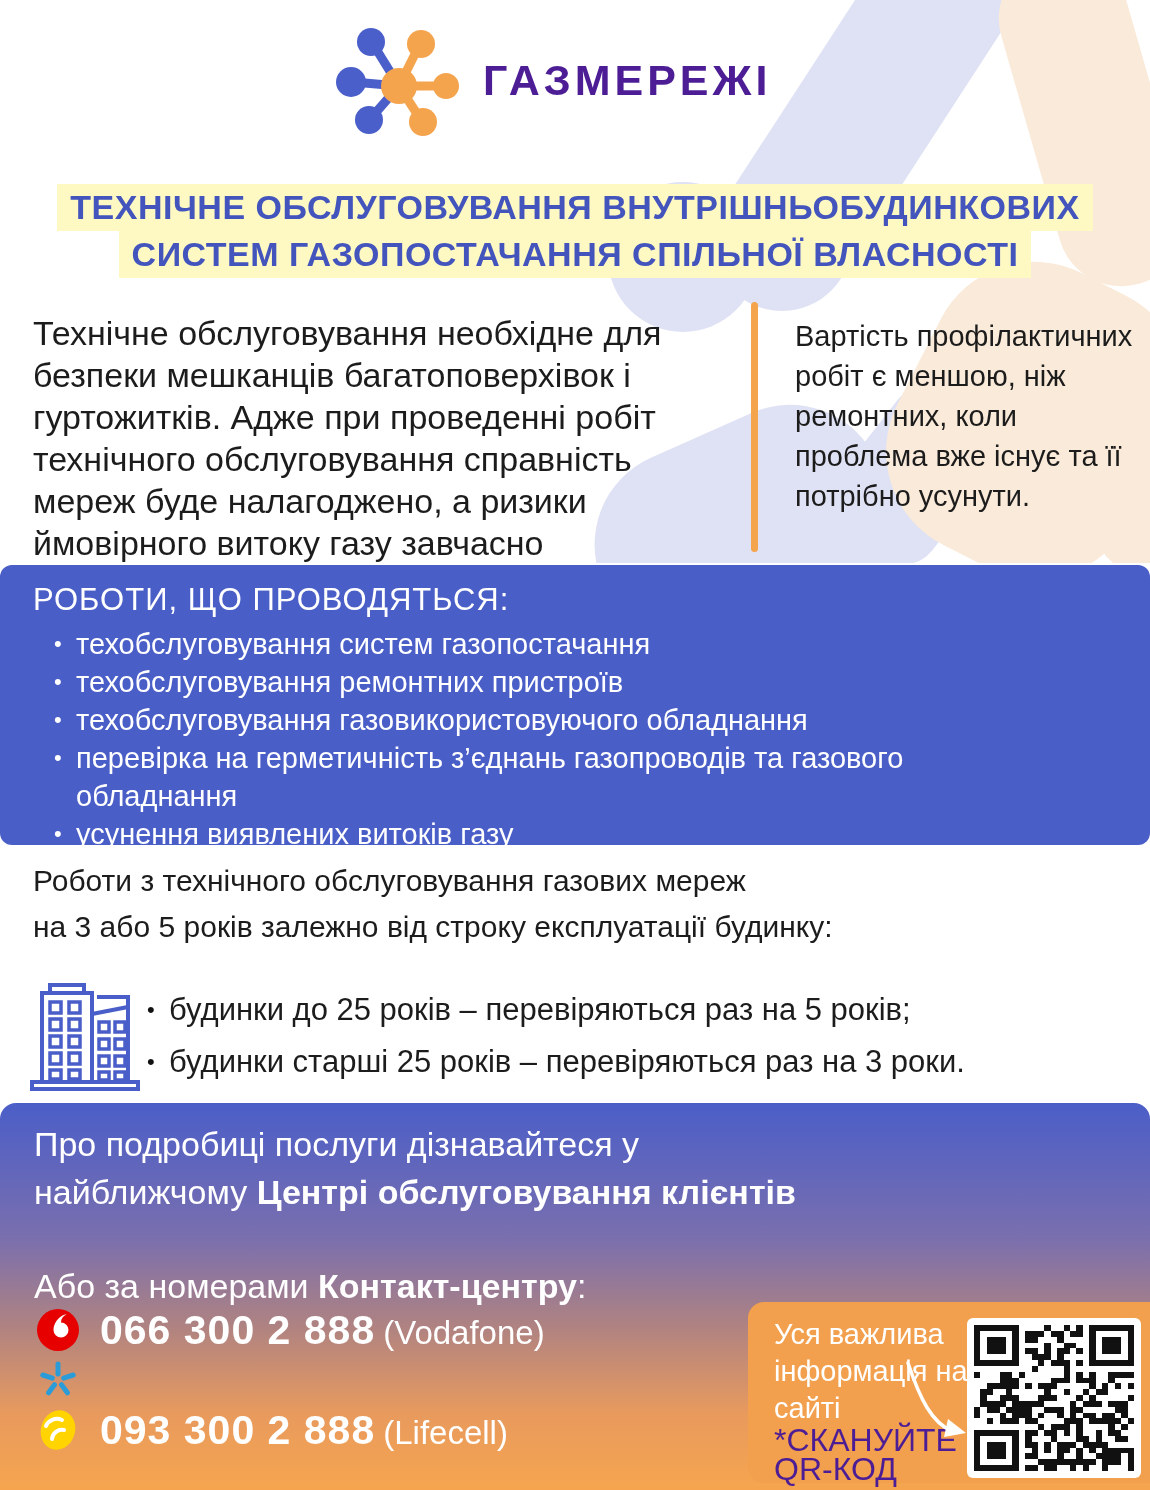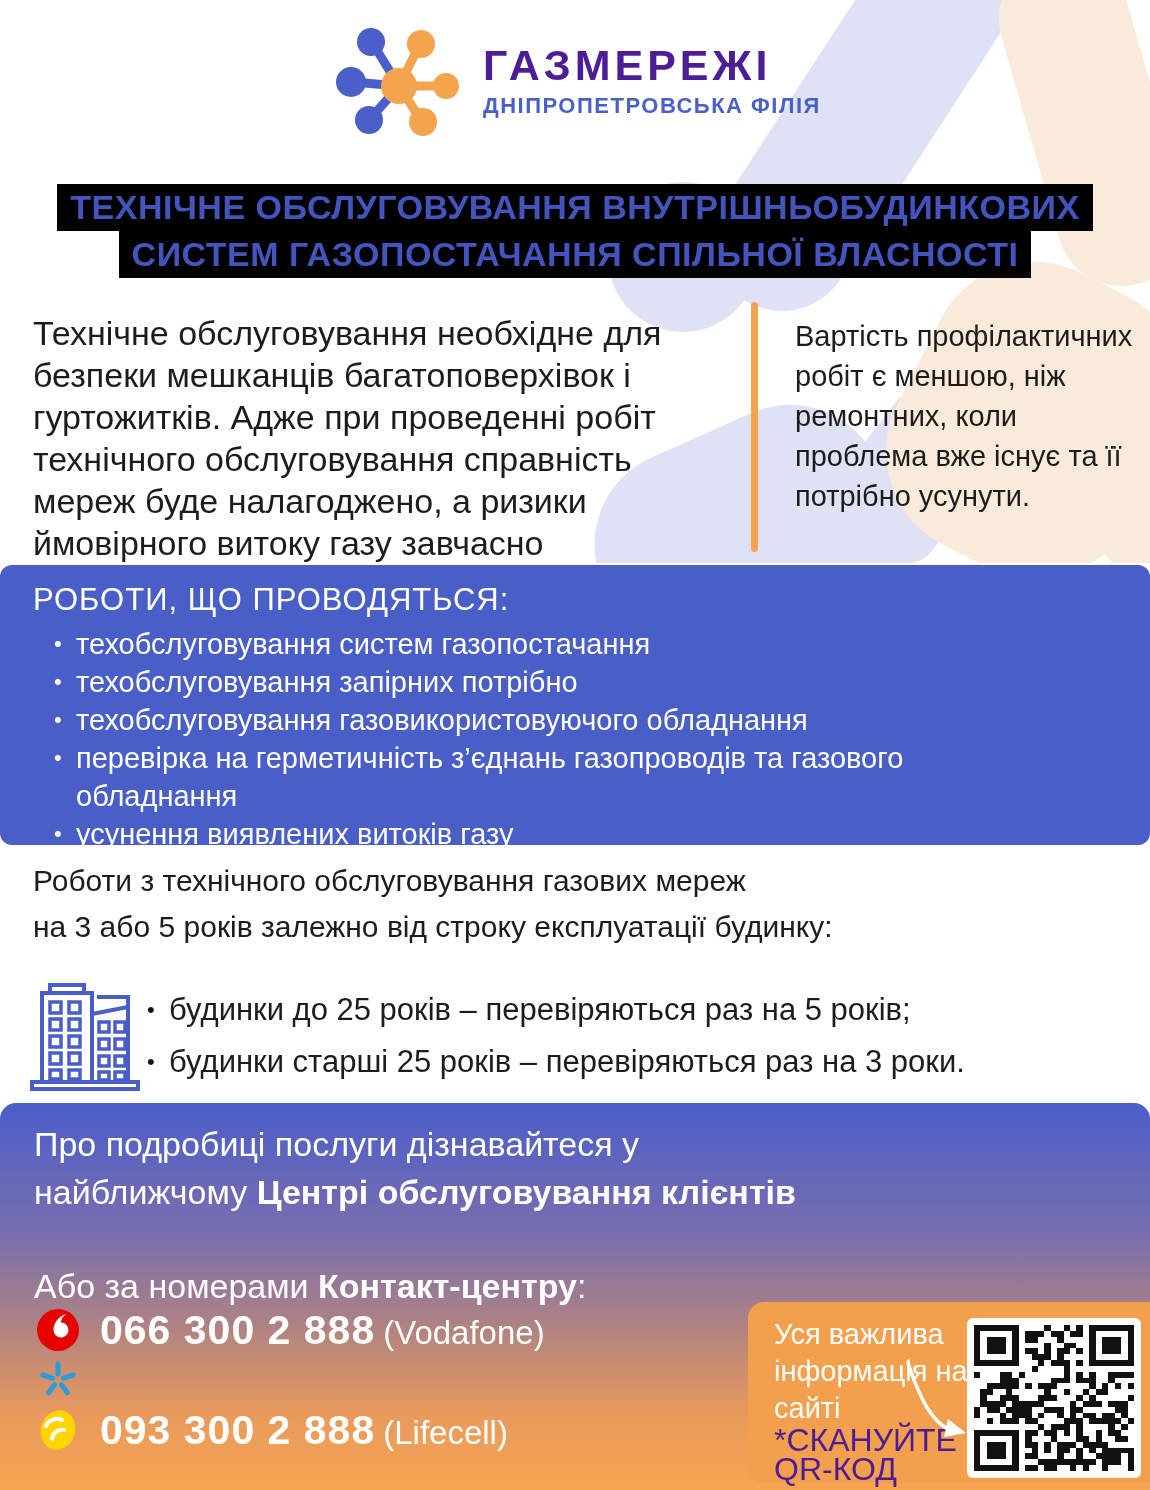--- a/index.html
+++ b/index.html
@@ -15,21 +15,21 @@
 
   
   .logo-wrap{position:absolute;left:333px;top:16px;width:500px;height:130px;display:flex;align-items:center;}
   .logo-icon{width:128px;height:122px;flex:0 0 auto;}
   .brand-block{margin-left:22px;}
   .brand-name{font-size:43px;font-weight:700;color:#4c1d95;letter-spacing:4px;line-height:1.05;}
   .brand-branch{font-size:22px;font-weight:700;color:#4a5fc9;letter-spacing:1.5px;margin-top:4px;}
 
   
   .title-block{position:absolute;left:0;top:184px;width:1150px;text-align:center;line-height:1;}
-  .title-line{display:inline-block;background:#000000;color:#4355bd;
+  .title-line{display:inline-block;background:#fef9c3;color:#4355bd;
     font-weight:700;font-size:34px;letter-spacing:.5px;padding:6px 13px 7px;}
 
   
   .intro-left{position:absolute;left:33px;top:312px;width:680px;font-size:34px;line-height:42px;}
   .intro-divider{position:absolute;left:751px;top:302px;width:7px;height:250px;background:#f5a44e;border-radius:4px;}
   .intro-right{position:absolute;left:795px;top:316px;width:345px;font-size:29px;line-height:40px;}
 
   
   .works{position:absolute;left:0;top:565px;width:1150px;height:280px;background:#4a5ec8;border-radius:12px;color:#fff;}
   .works-heading{position:absolute;left:33px;top:17px;font-size:31px;letter-spacing:1px;font-weight:400;}
@@ -97,38 +97,37 @@
           <circle cx="88" cy="24" r="14" fill="#f5a44e"></circle>
           <circle cx="18" cy="62" r="15" fill="#4a5fc9"></circle>
           <circle cx="66" cy="66" r="18" fill="#f5a44e"></circle>
           <circle cx="113" cy="66" r="13" fill="#f5a44e"></circle>
           <circle cx="36" cy="100" r="14" fill="#4a5fc9"></circle>
           <circle cx="90" cy="102" r="14" fill="#f5a44e"></circle>
         </svg>
       </span>
       <div class="brand-block">
         <div class="brand-name">ГАЗМЕРЕЖІ</div>
-        <div class="brand-branch">ДНІПРОПЕТРОВСЬКА ФІЛІЯ</div>
       </div>
     </div>
 
     <div class="title-block">
       <span class="title-line">ТЕХНІЧНЕ ОБСЛУГОВУВАННЯ ВНУТРІШНЬОБУДИНКОВИХ</span><br>
       <span class="title-line">СИСТЕМ ГАЗОПОСТАЧАННЯ СПІЛЬНОЇ ВЛАСНОСТІ</span>
     </div>
 
     <div class="intro-left">Технічне обслуговування необхідне для безпеки мешканців багатоповерхівок і гуртожитків. Адже при проведенні робіт технічного обслуговування справність мереж буде налагоджено, а ризики ймовірного витоку газу завчасно попереджені.</div>
     <div class="intro-divider"></div>
     <div class="intro-right">Вартість профілактичних робіт є меншою, ніж ремонтних, коли проблема вже існує та її потрібно усунути.</div>
 
     <div class="works">
       <div class="works-heading">РОБОТИ, ЩО ПРОВОДЯТЬСЯ:</div>
       <ul class="works-list">
         <li>техобслуговування систем газопостачання</li>
-        <li>техобслуговування запірних потрібно</li>
+        <li>техобслуговування ремонтних пристроїв</li>
         <li>техобслуговування газовикористовуючого обладнання</li>
         <li>перевірка на герметичність з’єднань газопроводів та газового обладнання</li>
         <li>усунення виявлених витоків газу</li>
       </ul>
     </div>
 
     <div class="freq-intro">
       <div>Роботи з технічного обслуговування газових мереж</div>
       <div>на 3 або 5 років залежно від строку експлуатації будинку:</div>
     </div>

